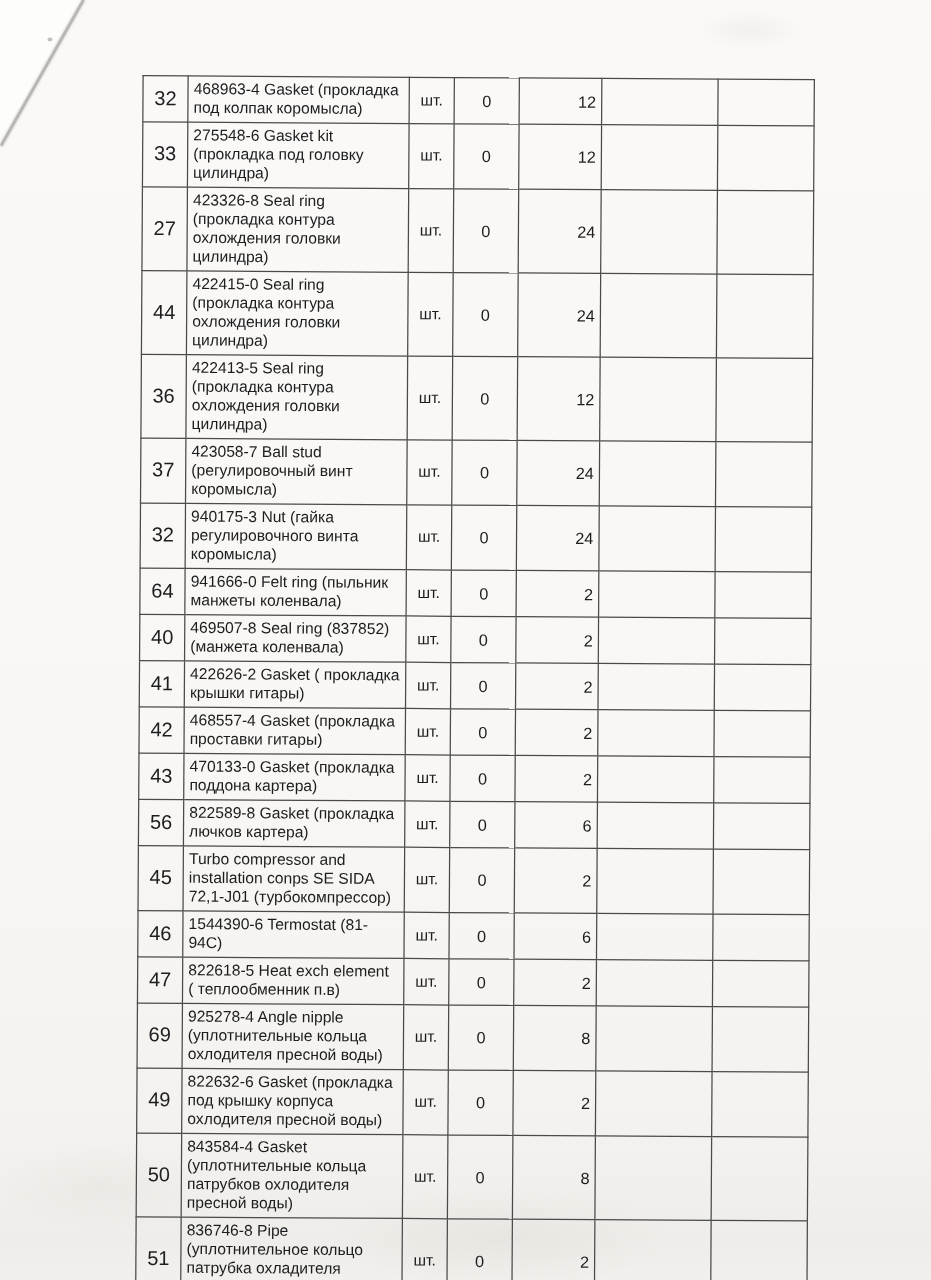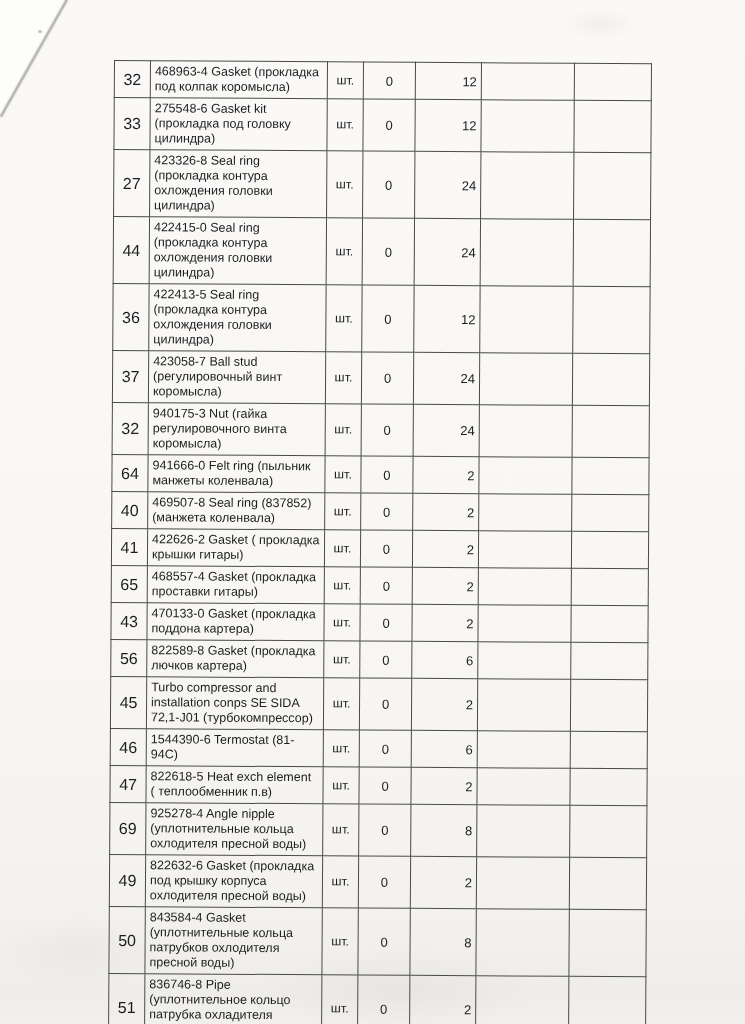--- a/index.html
+++ b/index.html
@@ -188,21 +188,21 @@
     <td class="c-num">41</td>
     <td class="c-desc">422626-2 Gasket ( прокладка крышки гитары)</td>
     <td class="c-unit">шт.</td>
     <td class="c-qa">0</td>
     <td class="c-qb">2</td>
     <td class="c-blank"></td>
     <td class="c-blank"></td>
   </tr>
 
   <tr>
-    <td class="c-num">65</td>
+    <td class="c-num">42</td>
     <td class="c-desc">468557-4 Gasket (прокладка проставки гитары)</td>
     <td class="c-unit">шт.</td>
     <td class="c-qa">0</td>
     <td class="c-qb">2</td>
     <td class="c-blank"></td>
     <td class="c-blank"></td>
   </tr>
 
   <tr>
     <td class="c-num">43</td>

